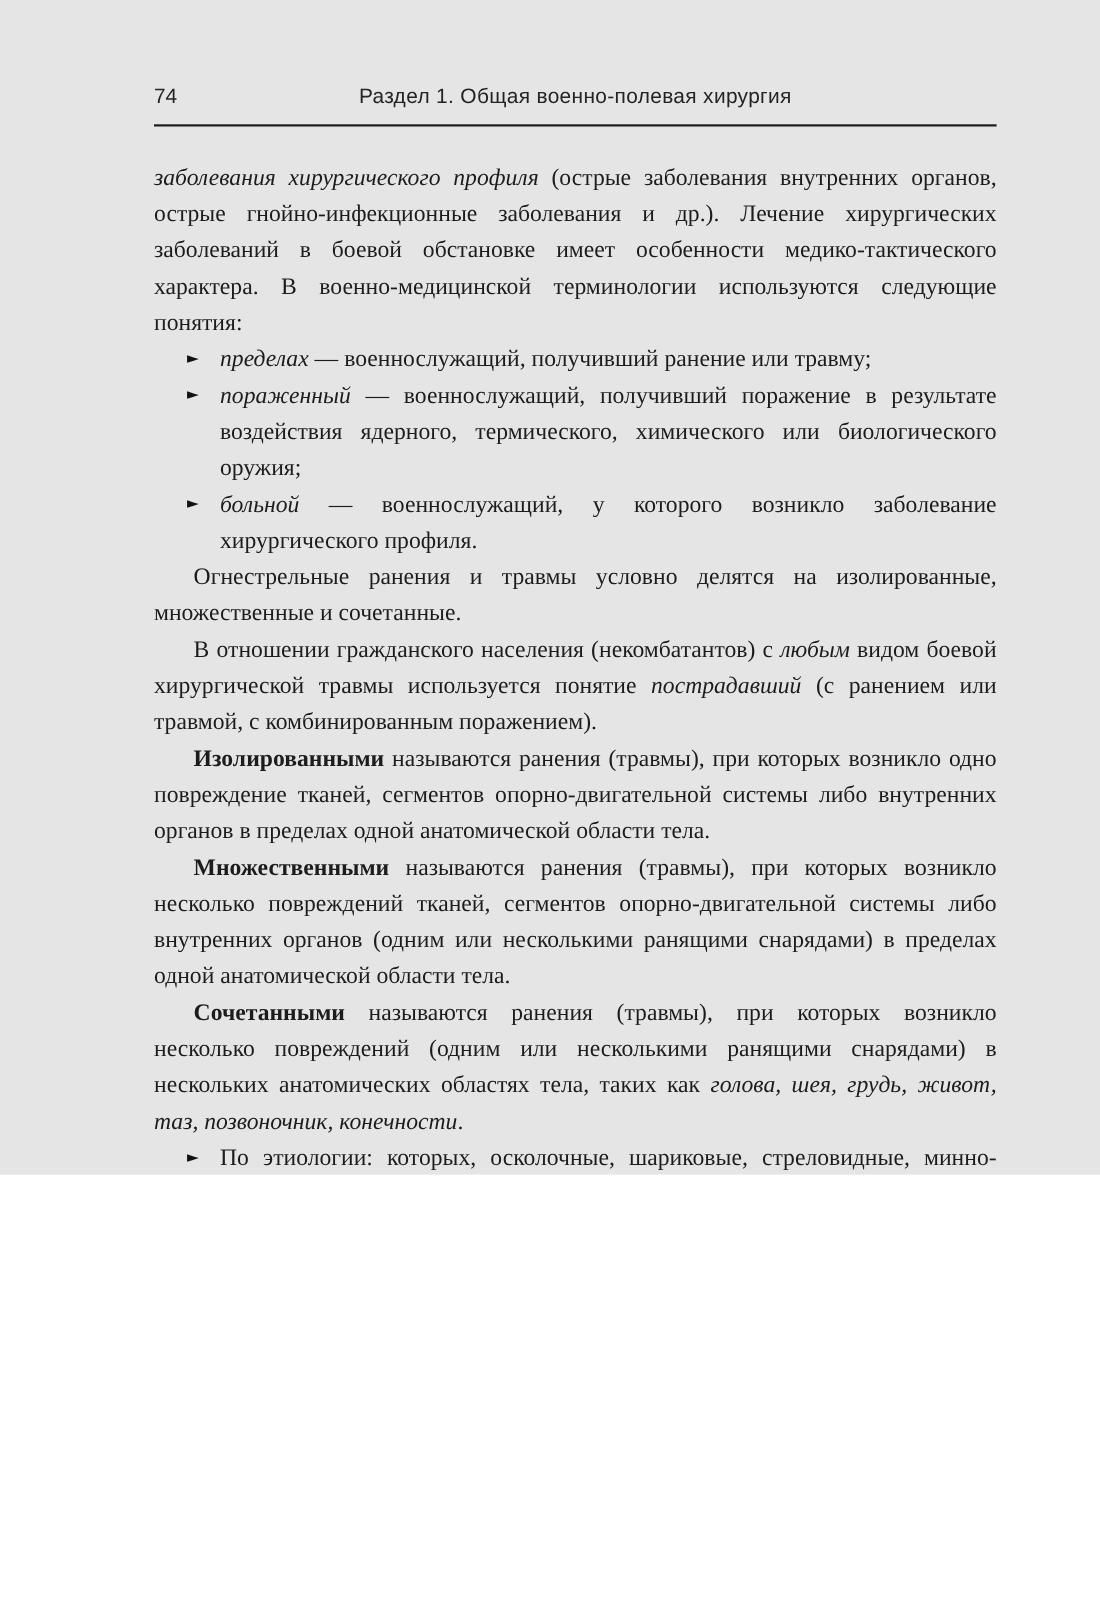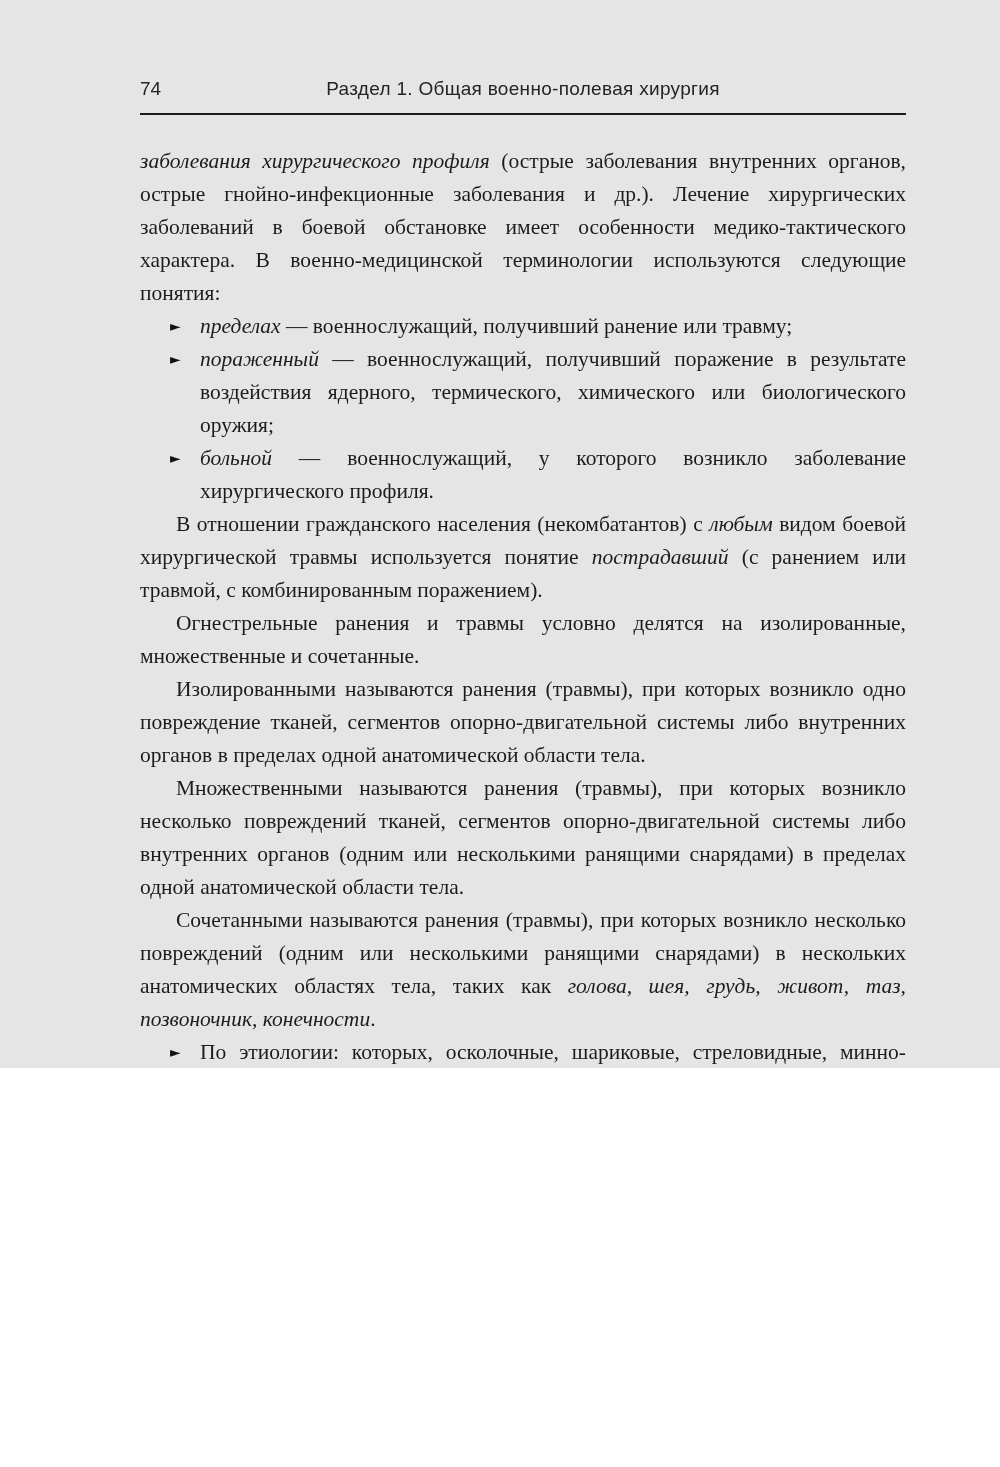--- a/index.html
+++ b/index.html
@@ -35,21 +35,21 @@
   }
   .content {
     margin-top: 30px;
     font-size: 21.5px;
     line-height: 33px;
     text-align: justify;
   }
   p.para { margin: 0; }
   .indent { text-indent: 36px; }
   .it { font-style: italic; }
-  .bd { font-weight: normal; }
+  .bd { font-weight: bold; }
   .bullet { position: relative; padding-left: 60px; }
   .bullet .marker {
     position: absolute;
     left: 30px;
     top: 0;
     font-family: "DejaVu Sans", sans-serif;
     font-size: 14px;
     line-height: 33px;
     color: #111111;
     font-style: normal;
@@ -90,23 +90,23 @@
       <div class="bullet">
         <span class="marker">►</span>
         <p class="para"><span class="it">пораженный</span><span> — военнослужащий, получивший поражение в результате воздействия ядерного, термического, химического или биологического оружия;</span></p>
       </div>
 
       <div class="bullet">
         <span class="marker">►</span>
         <p class="para"><span class="it">больной</span><span> — военнослужащий, у которого возникло заболевание хирургического профиля.</span></p>
       </div>
 
+      <p class="para indent"><span>Огнестрельные ранения и травмы условно делятся на изолированные, множественные и сочетанные.</span></p>
+
       <p class="para indent"><span>В отношении гражданского населения (некомбатантов) с </span><span class="it">любым</span><span> видом боевой хирургической травмы используется понятие </span><span class="it">пострадавший</span><span> (с ранением или травмой, с комбинированным поражением).</span></p>
-
-      <p class="para indent"><span>Огнестрельные ранения и травмы условно делятся на изолированные, множественные и сочетанные.</span></p>
 
       <p class="para indent"><span class="bd">Изолированными</span><span> называются ранения (травмы), при которых возникло одно повреждение тканей, сегментов опорно-двигательной системы либо внутренних органов в пределах одной анатомической области тела.</span></p>
 
       <p class="para indent"><span class="bd">Множественными</span><span> называются ранения (травмы), при которых возникло несколько повреждений тканей, сегментов опорно-двигательной системы либо внутренних органов (одним или несколькими ранящими снарядами) в пределах одной анатомической области тела.</span></p>
 
       <p class="para indent"><span class="bd">Сочетанными</span><span> называются ранения (травмы), при которых возникло несколько повреждений (одним или несколькими ранящими снарядами) в нескольких анатомических областях тела, таких как </span><span class="it">голова, шея, грудь, живот, таз, позвоночник, конечности</span><span>.</span></p>
 
 
 
 

